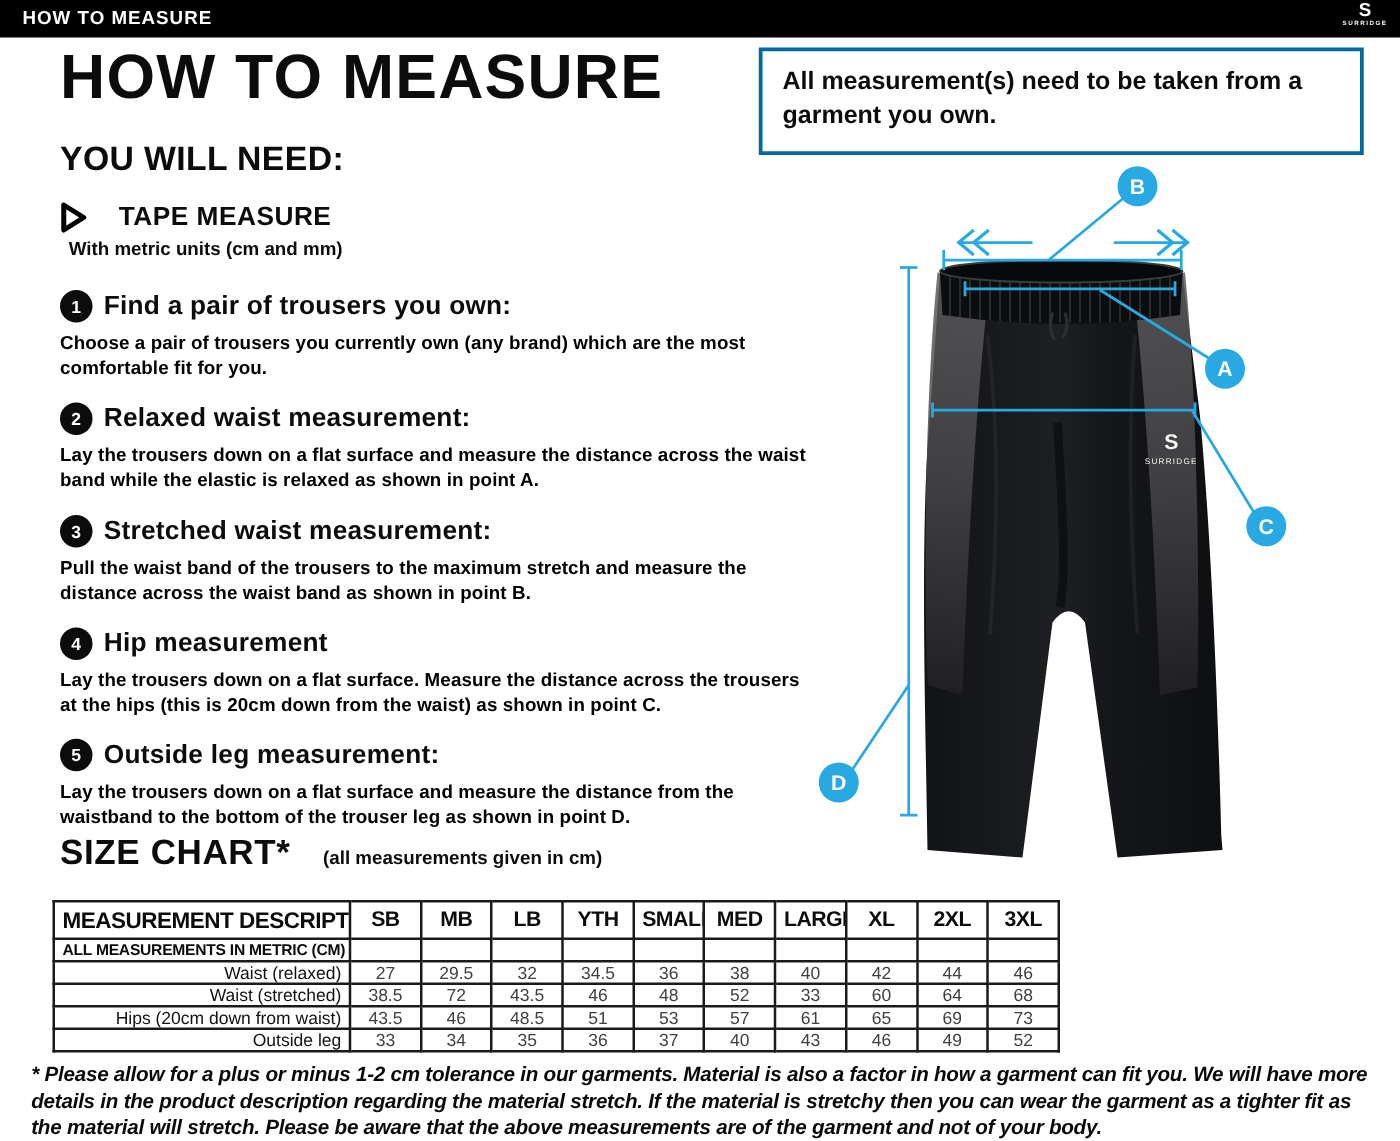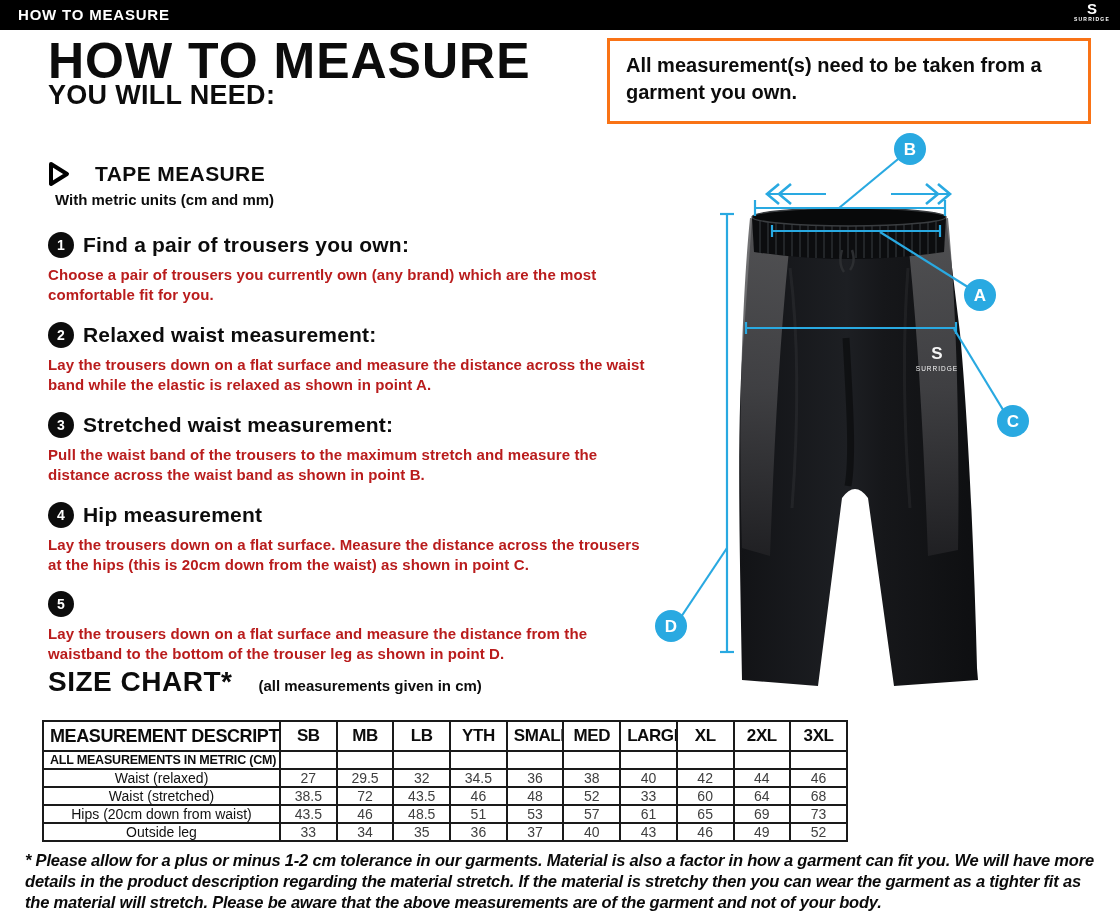--- a/index.html
+++ b/index.html
@@ -9,47 +9,47 @@
     -webkit-font-smoothing:antialiased;
   }
   
   .topbar{position:absolute;left:0;top:0;width:1120px;height:30px;background:#000;}
   .topbar-title{position:absolute;left:18px;top:6px;color:#fff;font-size:15px;font-weight:800;letter-spacing:.8px;}
   .topbar-logo{position:absolute;right:6px;top:1px;width:44px;text-align:center;color:#fff;line-height:1;}
   .topbar-logo .glyph{font-size:15px;font-weight:900;display:block;line-height:15px;}
   .topbar-logo .brand{font-size:5px;font-weight:700;letter-spacing:1.2px;display:block;margin-top:1px;}
   
   .h1{position:absolute;left:48px;top:32px;font-size:50px;font-weight:800;letter-spacing:1px;}
-  .notice{position:absolute;left:607px;top:38px;width:446px;height:58px;border:3px solid #f97316;
+  .notice{position:absolute;left:607px;top:38px;width:446px;height:58px;border:3px solid #0369a1;
           padding:11px 16px;font-size:20px;font-weight:700;line-height:27px;}
-  .youneed{position:absolute;left:48px;top:80px;font-size:27px;font-weight:800;letter-spacing:.3px;}
+  .youneed{position:absolute;left:48px;top:112px;font-size:27px;font-weight:800;letter-spacing:.3px;}
   
   .tape{position:absolute;left:48px;top:161px;}
   .tape-head{display:flex;align-items:center;gap:25px;}
   .tape-label{font-size:21px;font-weight:800;letter-spacing:.4px;}
   .tape-detail{font-size:15px;font-weight:700;margin:4px 0 0 7px;}
   
   .step{position:absolute;left:48px;width:600px;}
   .step-head{display:flex;align-items:center;gap:9px;}
   .step-num{width:26px;height:26px;border-radius:50%;background:#0c0c0c;color:#fff;
             display:flex;align-items:center;justify-content:center;font-size:14px;font-weight:800;flex:0 0 26px;}
   .step-title{font-size:21px;font-weight:800;letter-spacing:.2px;}
-  .step-body{font-size:15px;font-weight:700;line-height:19.5px;margin-top:7px;color:#b91c1c;letter-spacing:.1px;}
+  .step-body{font-size:15px;font-weight:700;line-height:19.5px;margin-top:7px;color:#000000;letter-spacing:.1px;}
   
   .sizechart-head{position:absolute;left:48px;top:666px;display:flex;align-items:baseline;gap:26px;}
   .sizechart-title{font-size:28px;font-weight:800;letter-spacing:.5px;}
   .sizechart-sub{font-size:15px;font-weight:700;}
   table.sizes{position:absolute;left:42px;top:720px;width:806px;border-collapse:collapse;table-layout:fixed;}
   table.sizes col.desc{width:237px;}
   table.sizes th,table.sizes td{border:2px solid #1a1a1a;padding:0 6px;overflow:hidden;white-space:nowrap;}
   th.colhead{height:28px;font-size:17px;font-weight:700;letter-spacing:-.4px;text-align:center;}
   th.colhead.first{text-align:left;font-size:18px;}
   tr.noterow td{height:16px;font-size:12.5px;font-weight:700;letter-spacing:-.2px;text-align:right;}
   tr.datarow td{height:16px;font-size:14px;}
-  td.rowlabel{text-align:center;color:#111;}
+  td.rowlabel{text-align:right;color:#111;}
   td.val{text-align:center;color:#404040;}
   
   .footnote{position:absolute;left:25px;top:850px;width:1080px;font-size:16.5px;font-weight:700;
             font-style:italic;line-height:21px;letter-spacing:-.2px;color:#0a0a0a;}
   
   .diagram{position:absolute;left:640px;top:128px;width:480px;height:585px;}
 </style>
 </head>
 <body>
 
@@ -107,20 +107,21 @@
   <div class="step-head">
     <span class="step-num">4</span>
     <span class="step-title">Hip measurement</span>
   </div>
   <div class="step-body">Lay the trousers down on a flat surface. Measure the distance across the trousers at the hips (this is 20cm down from the waist)  as shown in point C.</div>
 </div>
 
 <div class="step" style="top:591px">
   <div class="step-head">
     <span class="step-num">5</span>
+    <span class="step-title">Outside leg measurement:</span>
   </div>
   <div class="step-body">Lay the trousers down on a flat surface and measure the distance from the waistband to the bottom of the trouser  leg as shown in point D.</div>
 </div>
 
 <div class="diagram">
 <svg width="480" height="585" viewBox="0 0 480 585">
   <defs>
     <linearGradient id="bodyGrad" x1="0" y1="0" x2="1" y2="0">
       <stop offset="0" stop-color="#121316"></stop>
           <stop offset="0.45" stop-color="#1d1f23"></stop>

